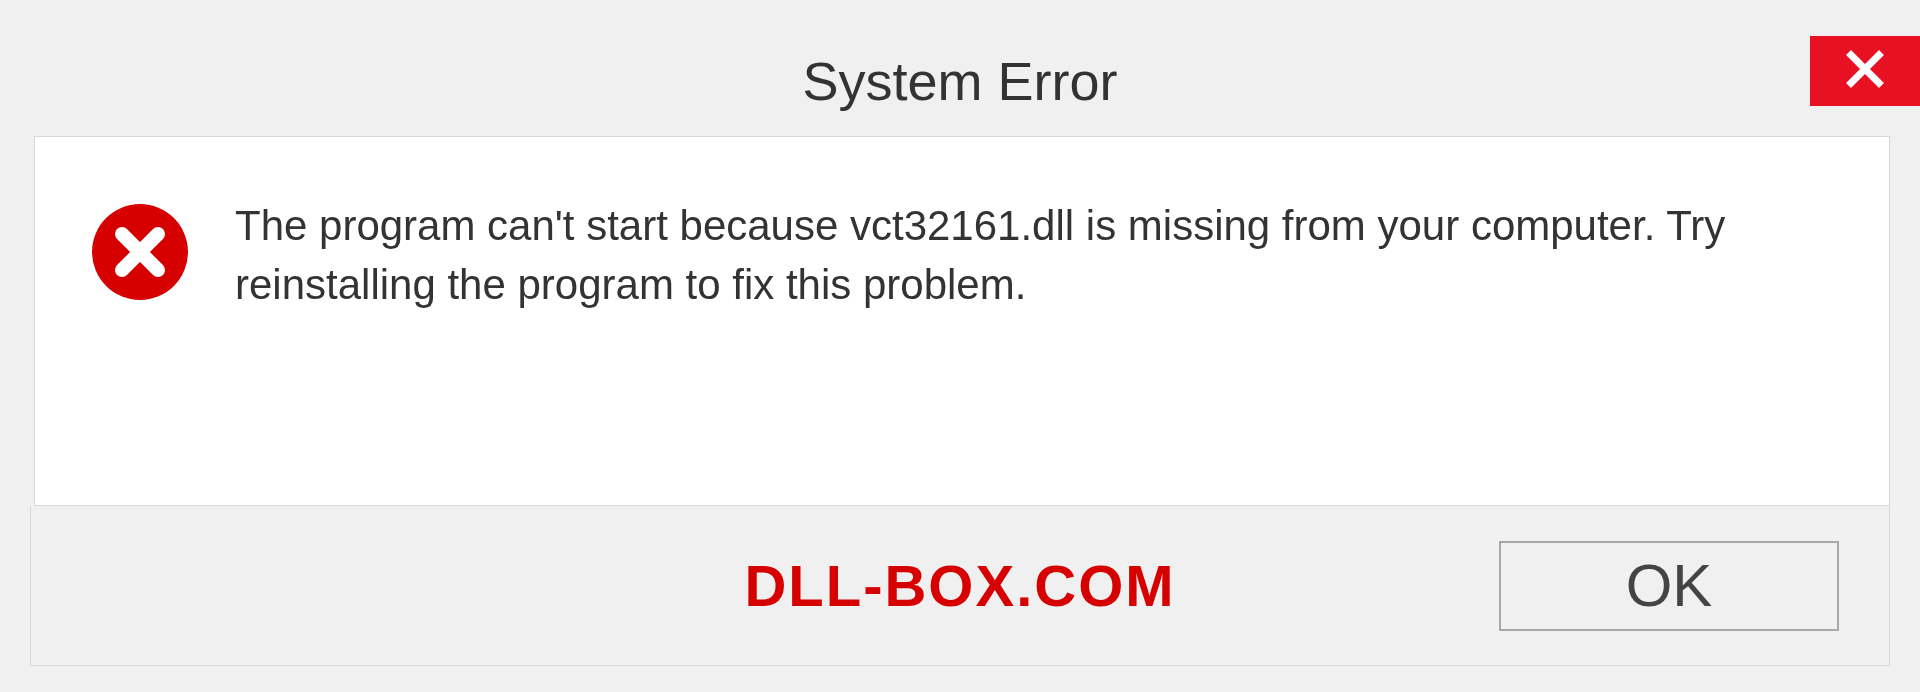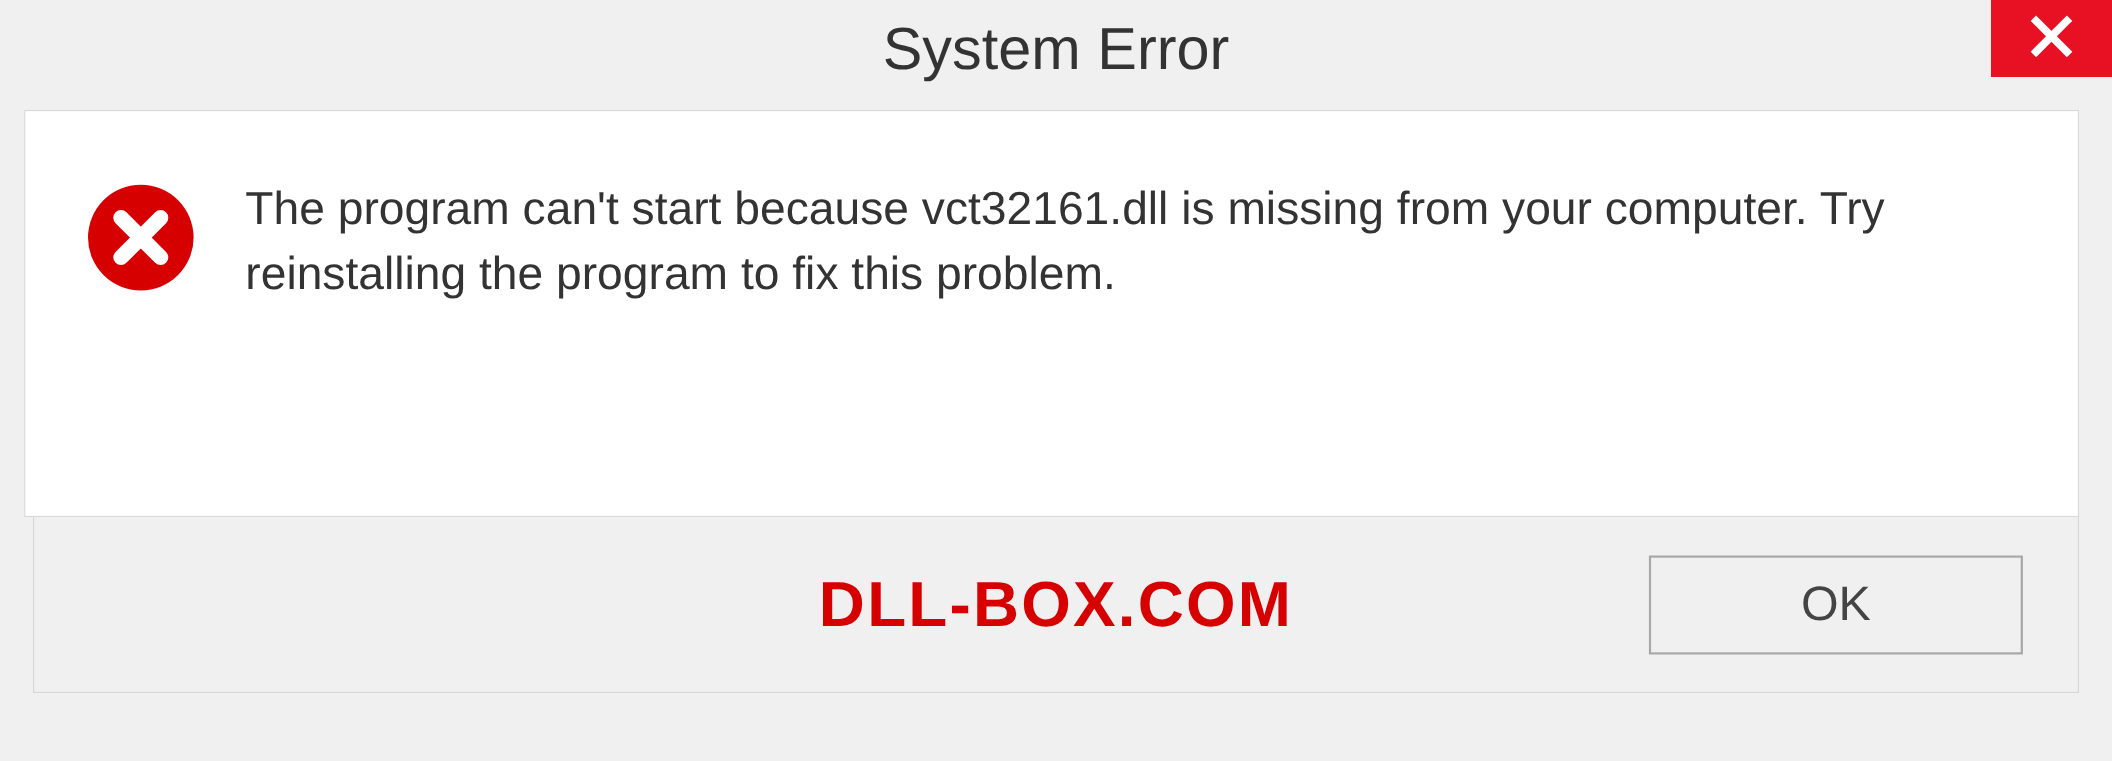--- a/index.html
+++ b/index.html
@@ -15,20 +15,21 @@
       position: relative;
       overflow: hidden;
     }
     .titlebar {
       display: flex;
       align-items: center;
       justify-content: center;
       height: 90px;
       position: relative;
       background: #f0f0f0;
+      margin-top: 36px;
     }
     .title {
       font-size: 54px;
       font-weight: 400;
       color: #333;
     }
     .close-btn {
       position: absolute;
       right: 0;
       top: 0;
@@ -38,21 +39,21 @@
       display: flex;
       align-items: center;
       justify-content: center;
       cursor: pointer;
     }
     .close-btn svg {
       width: 42px;
       height: 42px;
     }
     .content-panel {
-      margin: 10px 30px 0 22px;
+      margin: 10px 30px 0 34px;
       background: #ffffff;
       border: 1px solid #d8d8d8;
       height: 370px;
       display: flex;
       align-items: flex-start;
       padding: 60px 60px 40px 55px;
     }
     .error-icon {
       flex-shrink: 0;
       width: 100px;
@@ -91,21 +92,21 @@
       font-weight: 900;
       color: #d70000;
       letter-spacing: 2px;
       font-family: Arial, sans-serif;
     }
     .ok-btn {
       width: 340px;
       height: 90px;
       background: #f0f0f0;
       border: 2px solid #a8a8a8;
-      font-size: 44px;
+      font-size: 60px;
       color: #444;
       font-family: inherit;
       cursor: pointer;
       display: flex;
       align-items: center;
       justify-content: center;
     }
   </style>
 </head>
 <body>

